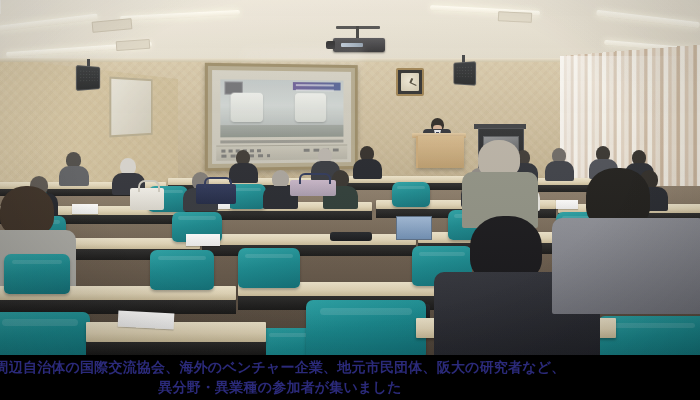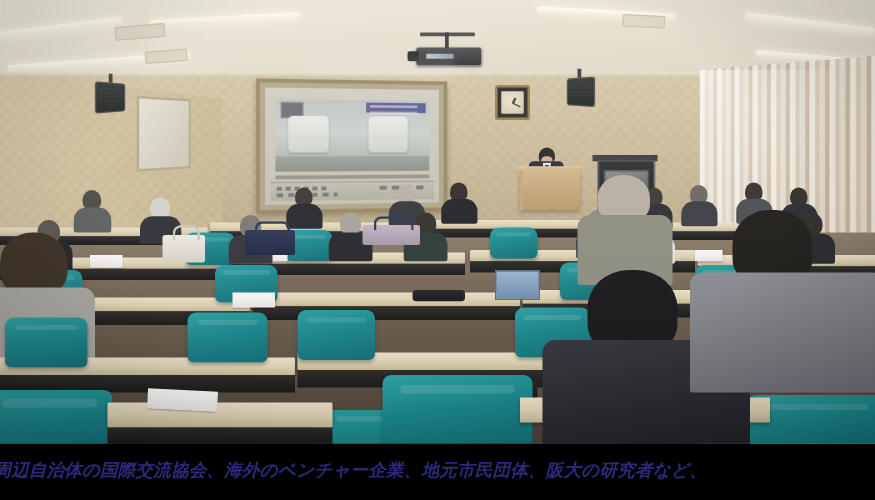--- a/index.html
+++ b/index.html
@@ -424,21 +424,20 @@
   #caption-band {
     position: absolute;
     left: 0; top: 355px;
     width: 560px; height: 45px;
     background: #000000;
     display: flex;
     flex-direction: column;
     align-items: center;
     justify-content: center;
     gap: 1px;
-    font-style: italic;
   }
   .caption-line {
     color: #2b2a7a;
     font-family: "DejaVu Sans", "Liberation Sans", sans-serif;
     font-weight: 700;
     font-size: 14px;
     line-height: 19px;
     letter-spacing: 0.2px;
     white-space: nowrap;
     text-align: center;
@@ -688,15 +687,16 @@
       <div class="p-head" style="width:64px;height:60px;background:#1b1a18;border-radius:46% 46% 34% 34%;"></div>
       <div class="p-body" style="left:-34px;top:50px;width:156px;height:96px;background:linear-gradient(170deg,#8e9098,#6e7079);"></div>
     </div>
 
     <div class="photo-warm"></div>
     <div class="photo-vignette"></div>
   </div>
 
   <div id="caption-band">
     <div class="caption-line">周辺自治体の国際交流協会、海外のベンチャー企業、地元市民団体、阪大の研究者など、</div>
+    <div class="caption-line">異分野・異業種の参加者が集いました</div>
   </div>
 
 </div>
 
 </body></html>

